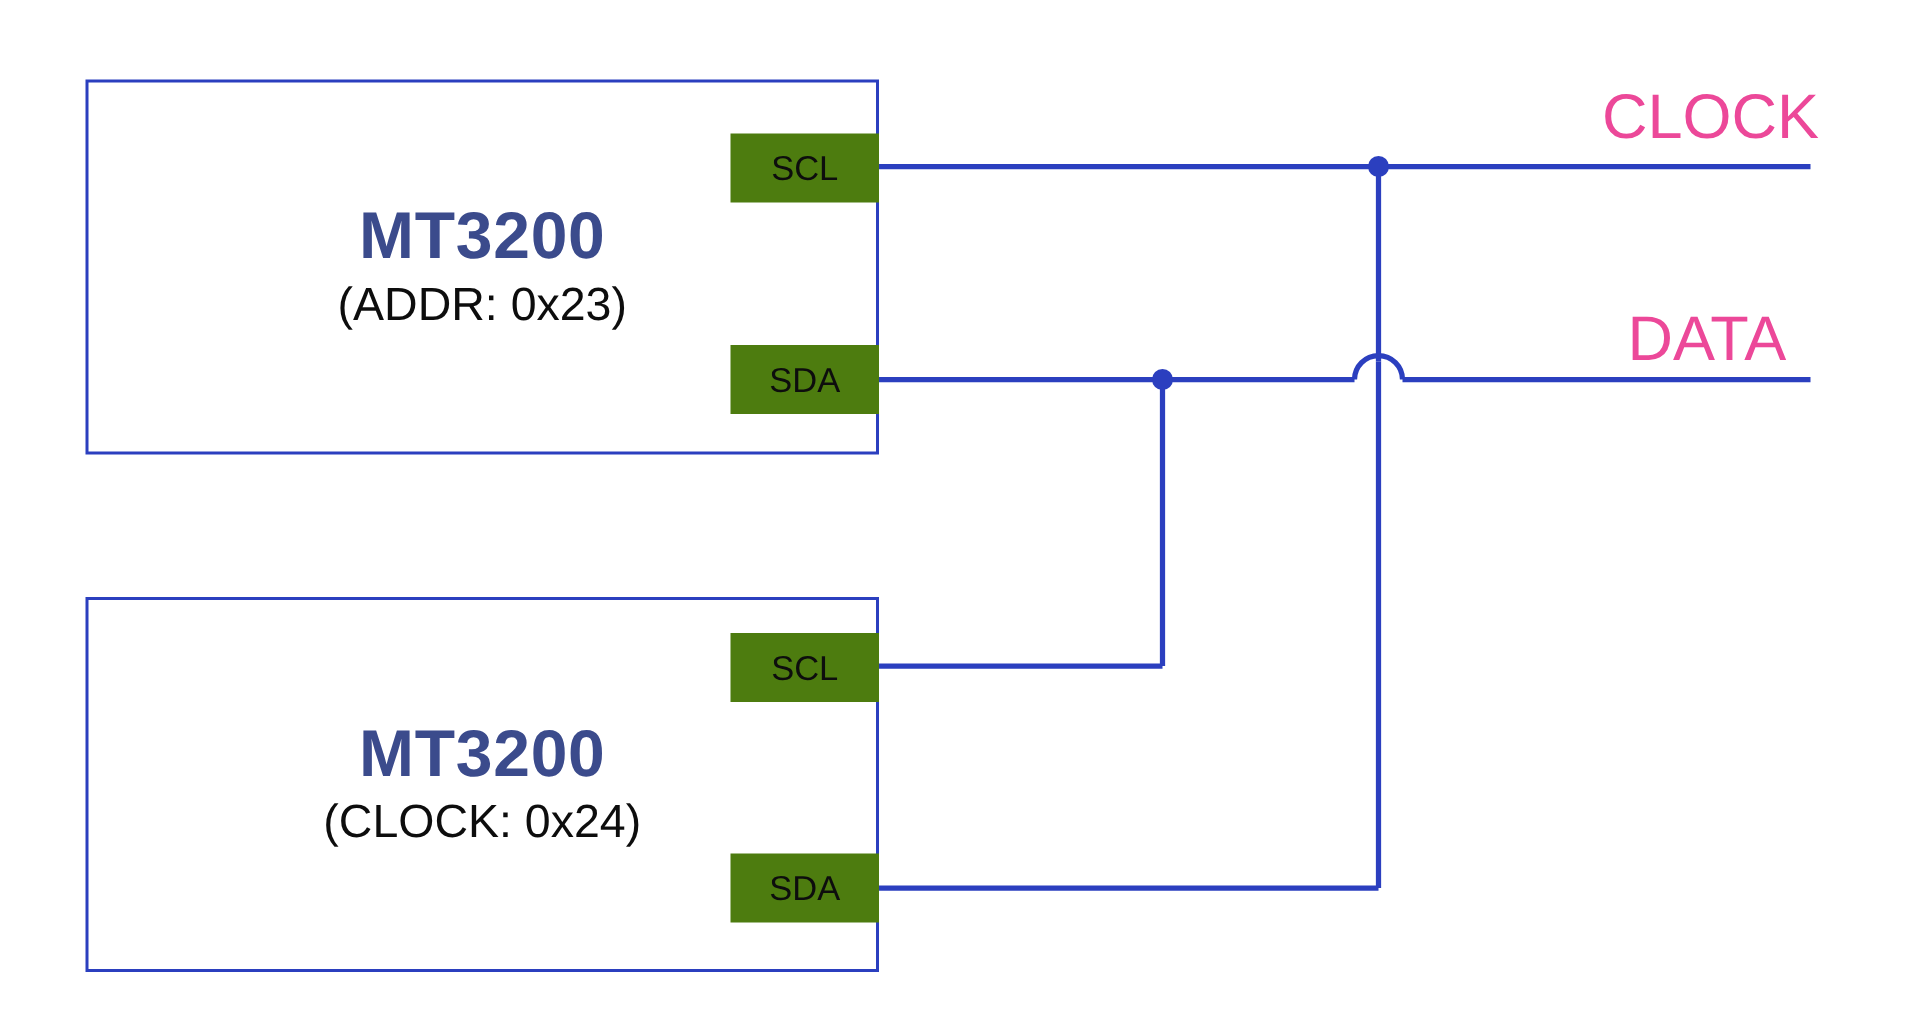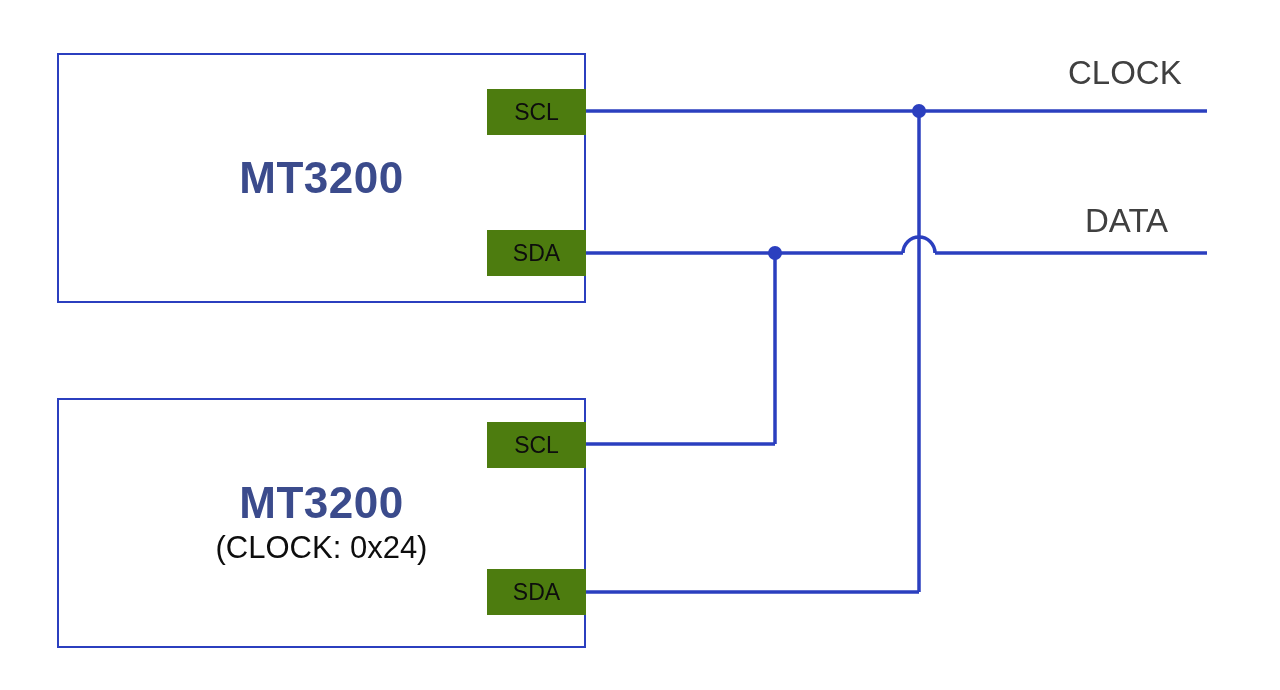--- a/index.html
+++ b/index.html
@@ -62,22 +62,22 @@
     background: #4d7c0f;
     color: #0d0d0d;
     font-size: 23px;
     display: flex;
     align-items: center;
     justify-content: center;
     user-select: none;
   }
   .bus-label {
     position: absolute;
-    font-size: 33px;
-    color: #404040;
+    font-size: 42px;
+    color: #ec4899;
     white-space: nowrap;
     user-select: none;
   }
 </style>
 </head>
 <body>
 
 <div id="diagram-root">
 
   <svg id="wire-layer" viewBox="0 0 1280 690">
@@ -98,20 +98,21 @@
 
     <line x1="586" y1="592" x2="919" y2="592" stroke="#2B3FBF" stroke-width="3.5"></line>
 
     <circle cx="919" cy="111" r="7" fill="#2B3FBF"></circle>
     <circle cx="775" cy="253" r="7" fill="#2B3FBF"></circle>
   </svg>
 
   <div class="device-block" style="left:57px; top:53px; width:529px; height:250px;">
     <div class="device-labels">
       <div class="device-title">MT3200</div>
+      <div class="device-subtitle">(ADDR: 0x23)</div>
     </div>
   </div>
   <div class="pin-label" style="left:487px; top:89px; width:99px; height:46px;">SCL</div>
   <div class="pin-label" style="left:487px; top:230px; width:99px; height:46px;">SDA</div>
 
   <div class="device-block" style="left:57px; top:398px; width:529px; height:250px;">
     <div class="device-labels">
       <div class="device-title">MT3200</div>
       <div class="device-subtitle">(CLOCK: 0x24)</div>
     </div>

